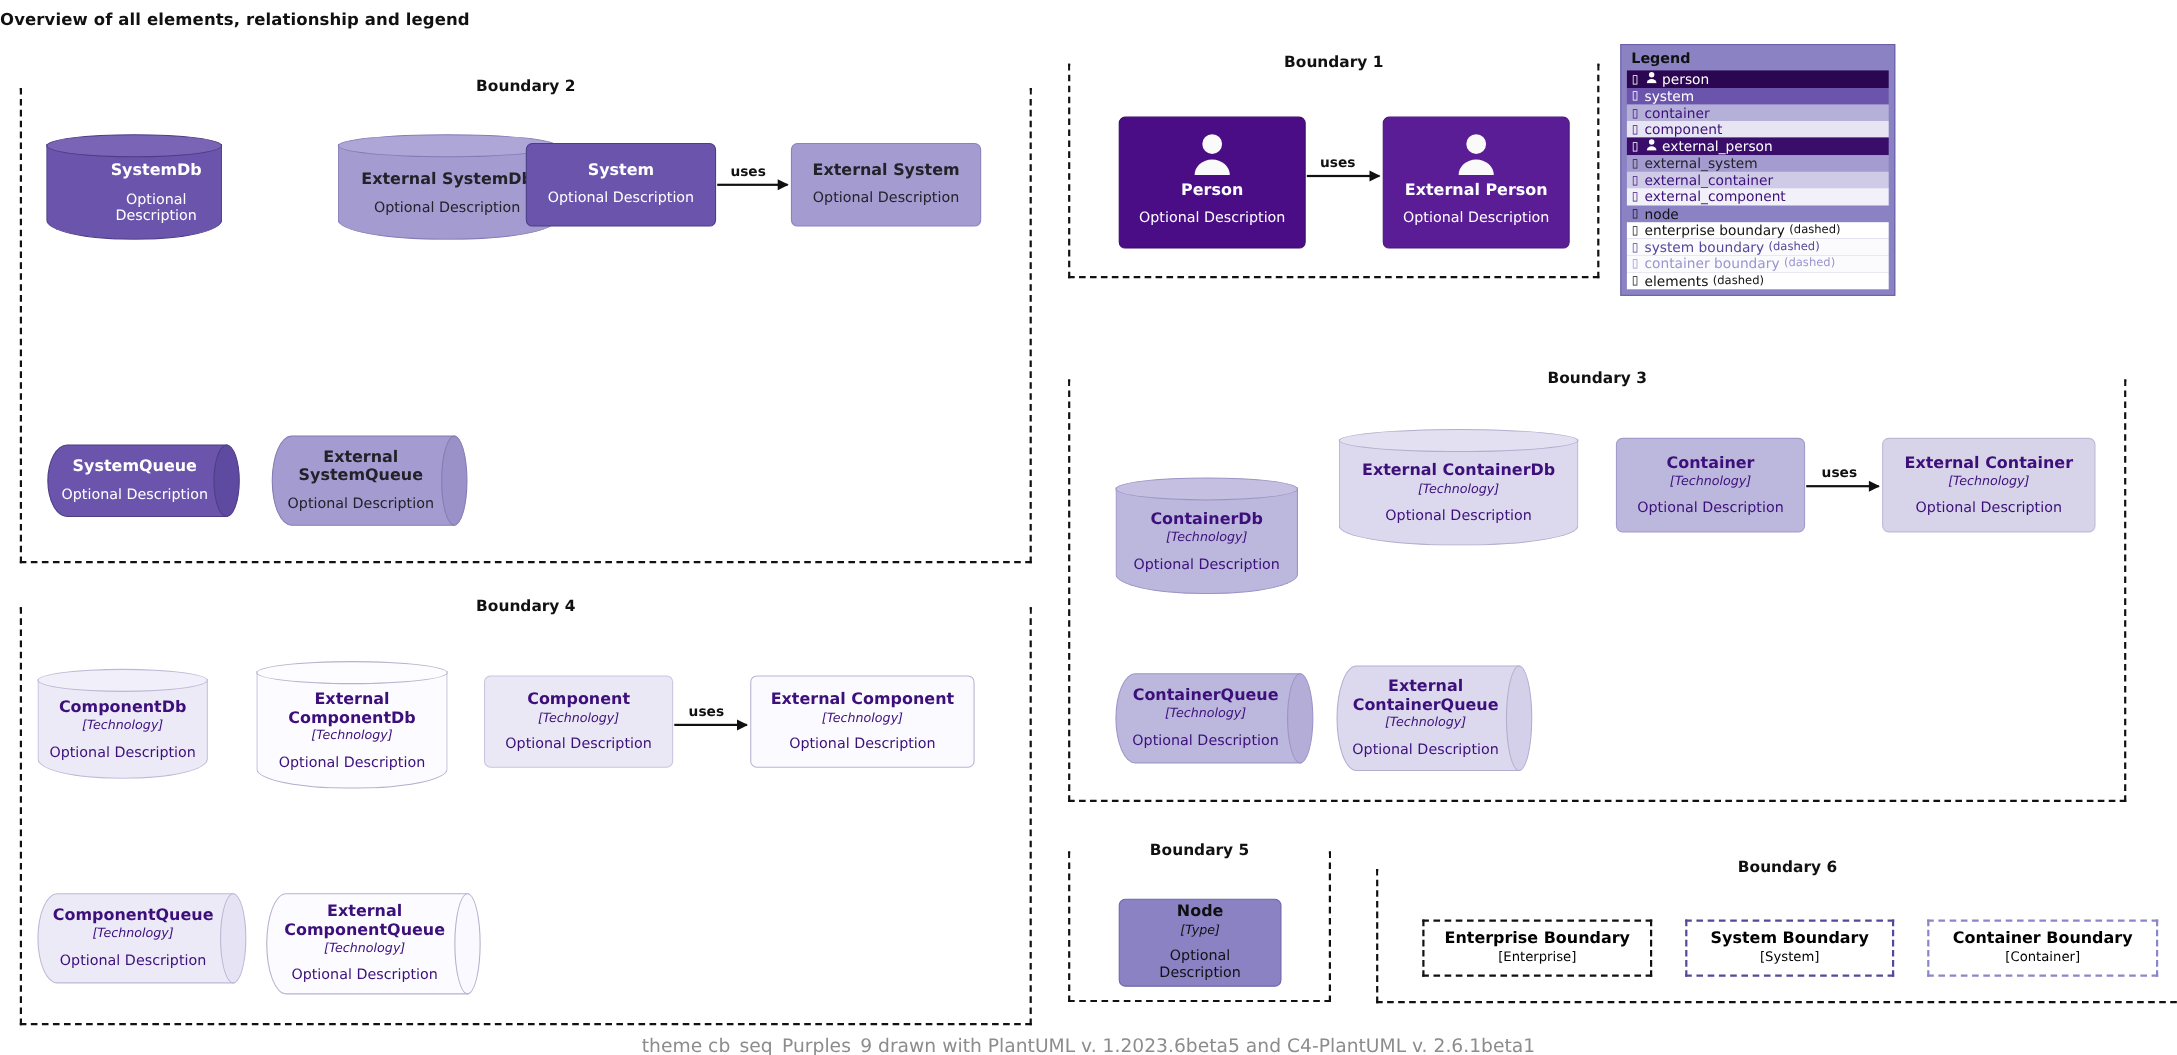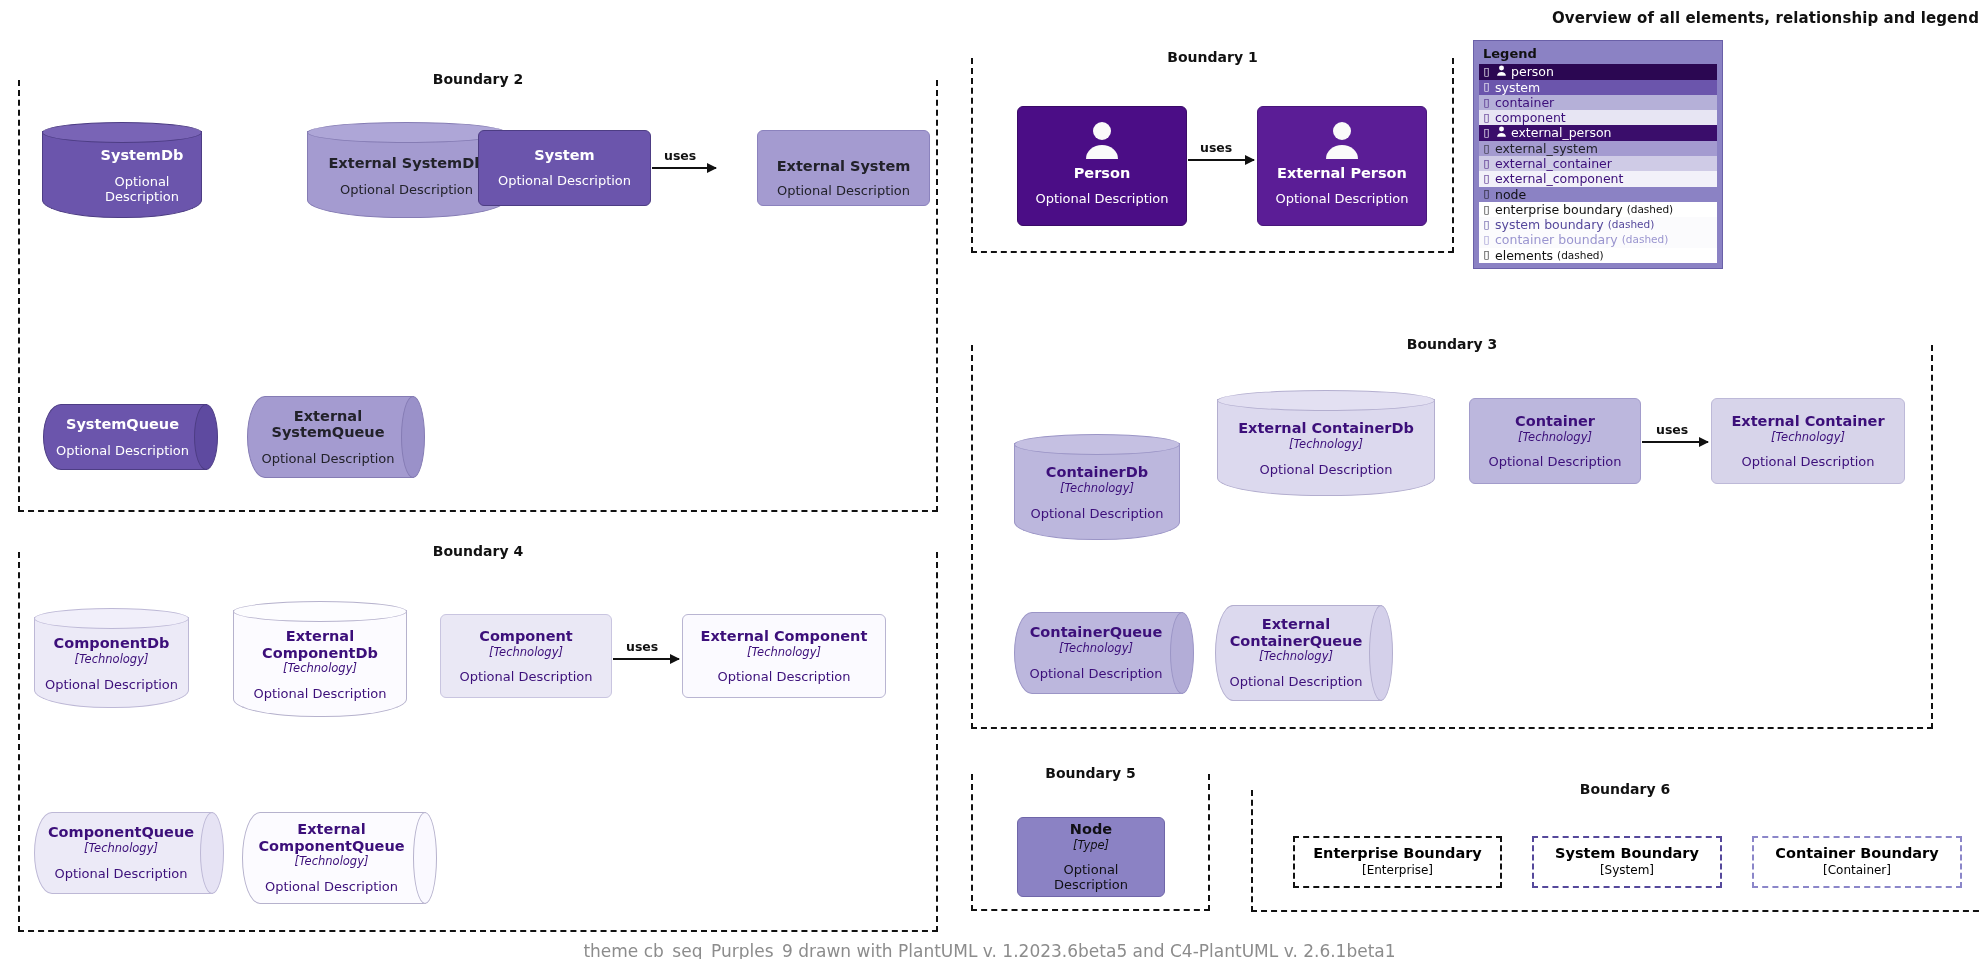--- a/index.html
+++ b/index.html
@@ -1,20 +1,20 @@
 <!DOCTYPE html>
 <html><head>
 <meta charset="utf-8">
 <style>
   html,body{margin:0;padding:0;background:#ffffff;}
   body{width:1979px;height:959px;position:relative;overflow:hidden;
        font-family:"DejaVu Sans","Liberation Sans",sans-serif;}
 
   
-  #title{position:absolute;top:9px;left:0;width:1979px;text-align:right;
+  #title{position:absolute;top:9px;left:0;width:1979px;text-align:left;
          font-size:15px;font-weight:bold;color:#111;letter-spacing:.1px;}
   #footer{position:absolute;top:941px;left:0;width:1979px;text-align:center;
           font-size:17px;color:#8c8c8c;}
 
   
   .boundary{position:absolute;box-sizing:border-box;}
   .b-title{position:absolute;top:-11px;left:0;width:100%;text-align:center;
            font-size:14px;font-weight:bold;background:#fff;}
   .bnd-enterprise{border:2px dashed #111;}
   .bnd-system{border:2px dashed #55489b;}
@@ -171,21 +171,21 @@
 </div>
 
 <div class="el c-system" style="left:478px;top:130px;width:173px;height:76px;">
   <div class="nm">System</div>
   <div class="desc">Optional Description</div>
 </div>
 
 <div class="rel" style="left:652px;top:167px;width:64px;"></div>
 <div class="rel-lbl" style="left:664px;top:148px;">uses</div>
 
-<div class="el c-extsystem" style="left:757px;top:130px;width:173px;height:76px;justify-content:flex-end;">
+<div class="el c-extsystem" style="left:719px;top:130px;width:173px;height:76px;">
   <div class="nm">External System</div>
   <div class="desc">Optional Description</div>
 </div>
 
 <div class="q q-system" style="left:43px;top:404px;width:175px;height:66px;">
   <div class="body"></div>
   <div class="cap"></div>
   <div class="txt">
     <div class="nm">SystemQueue</div>
     <div class="desc">Optional Description</div>

